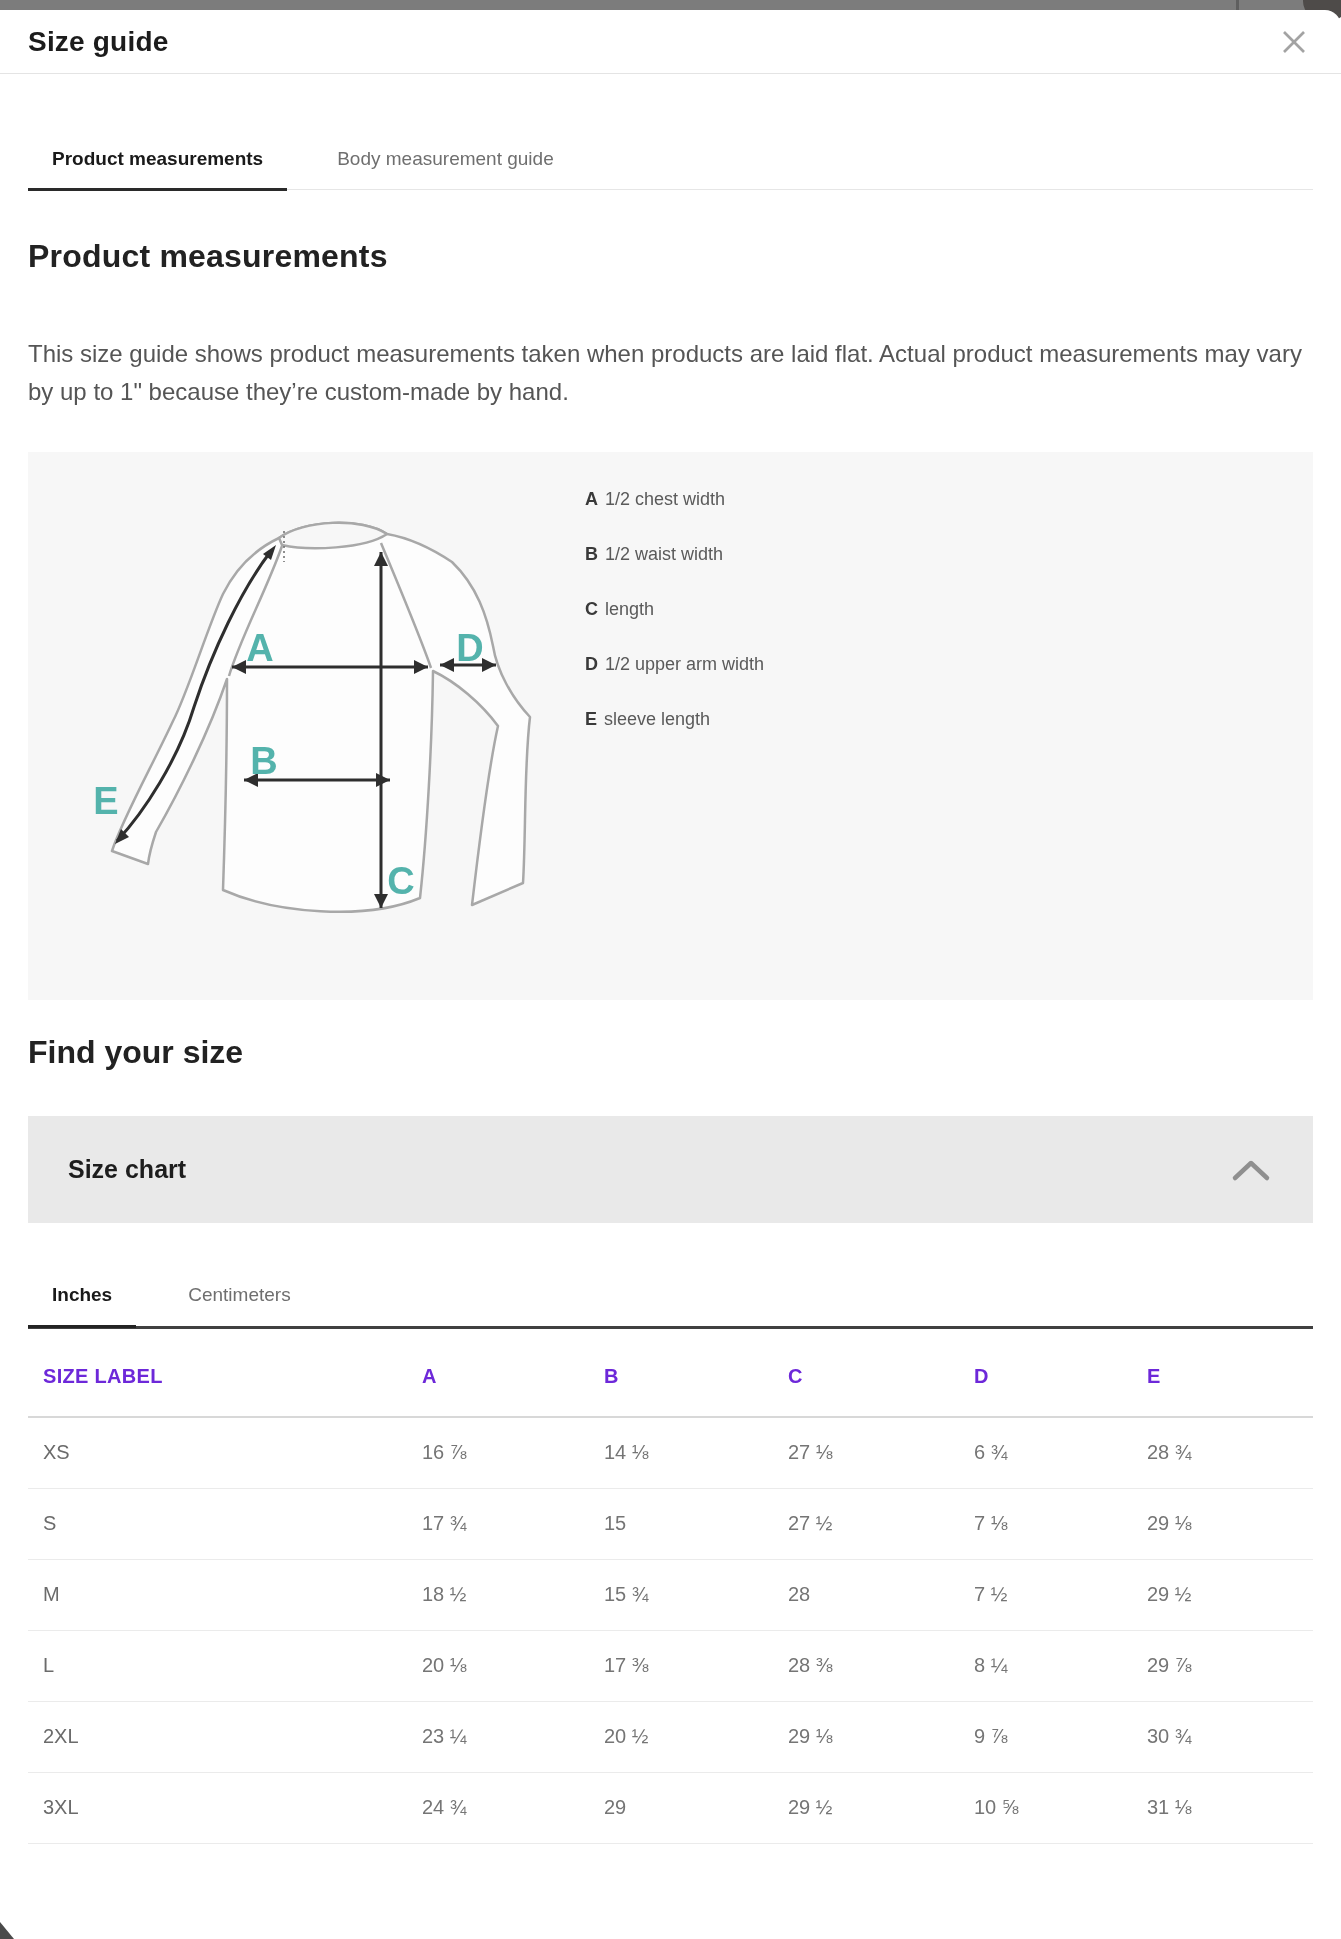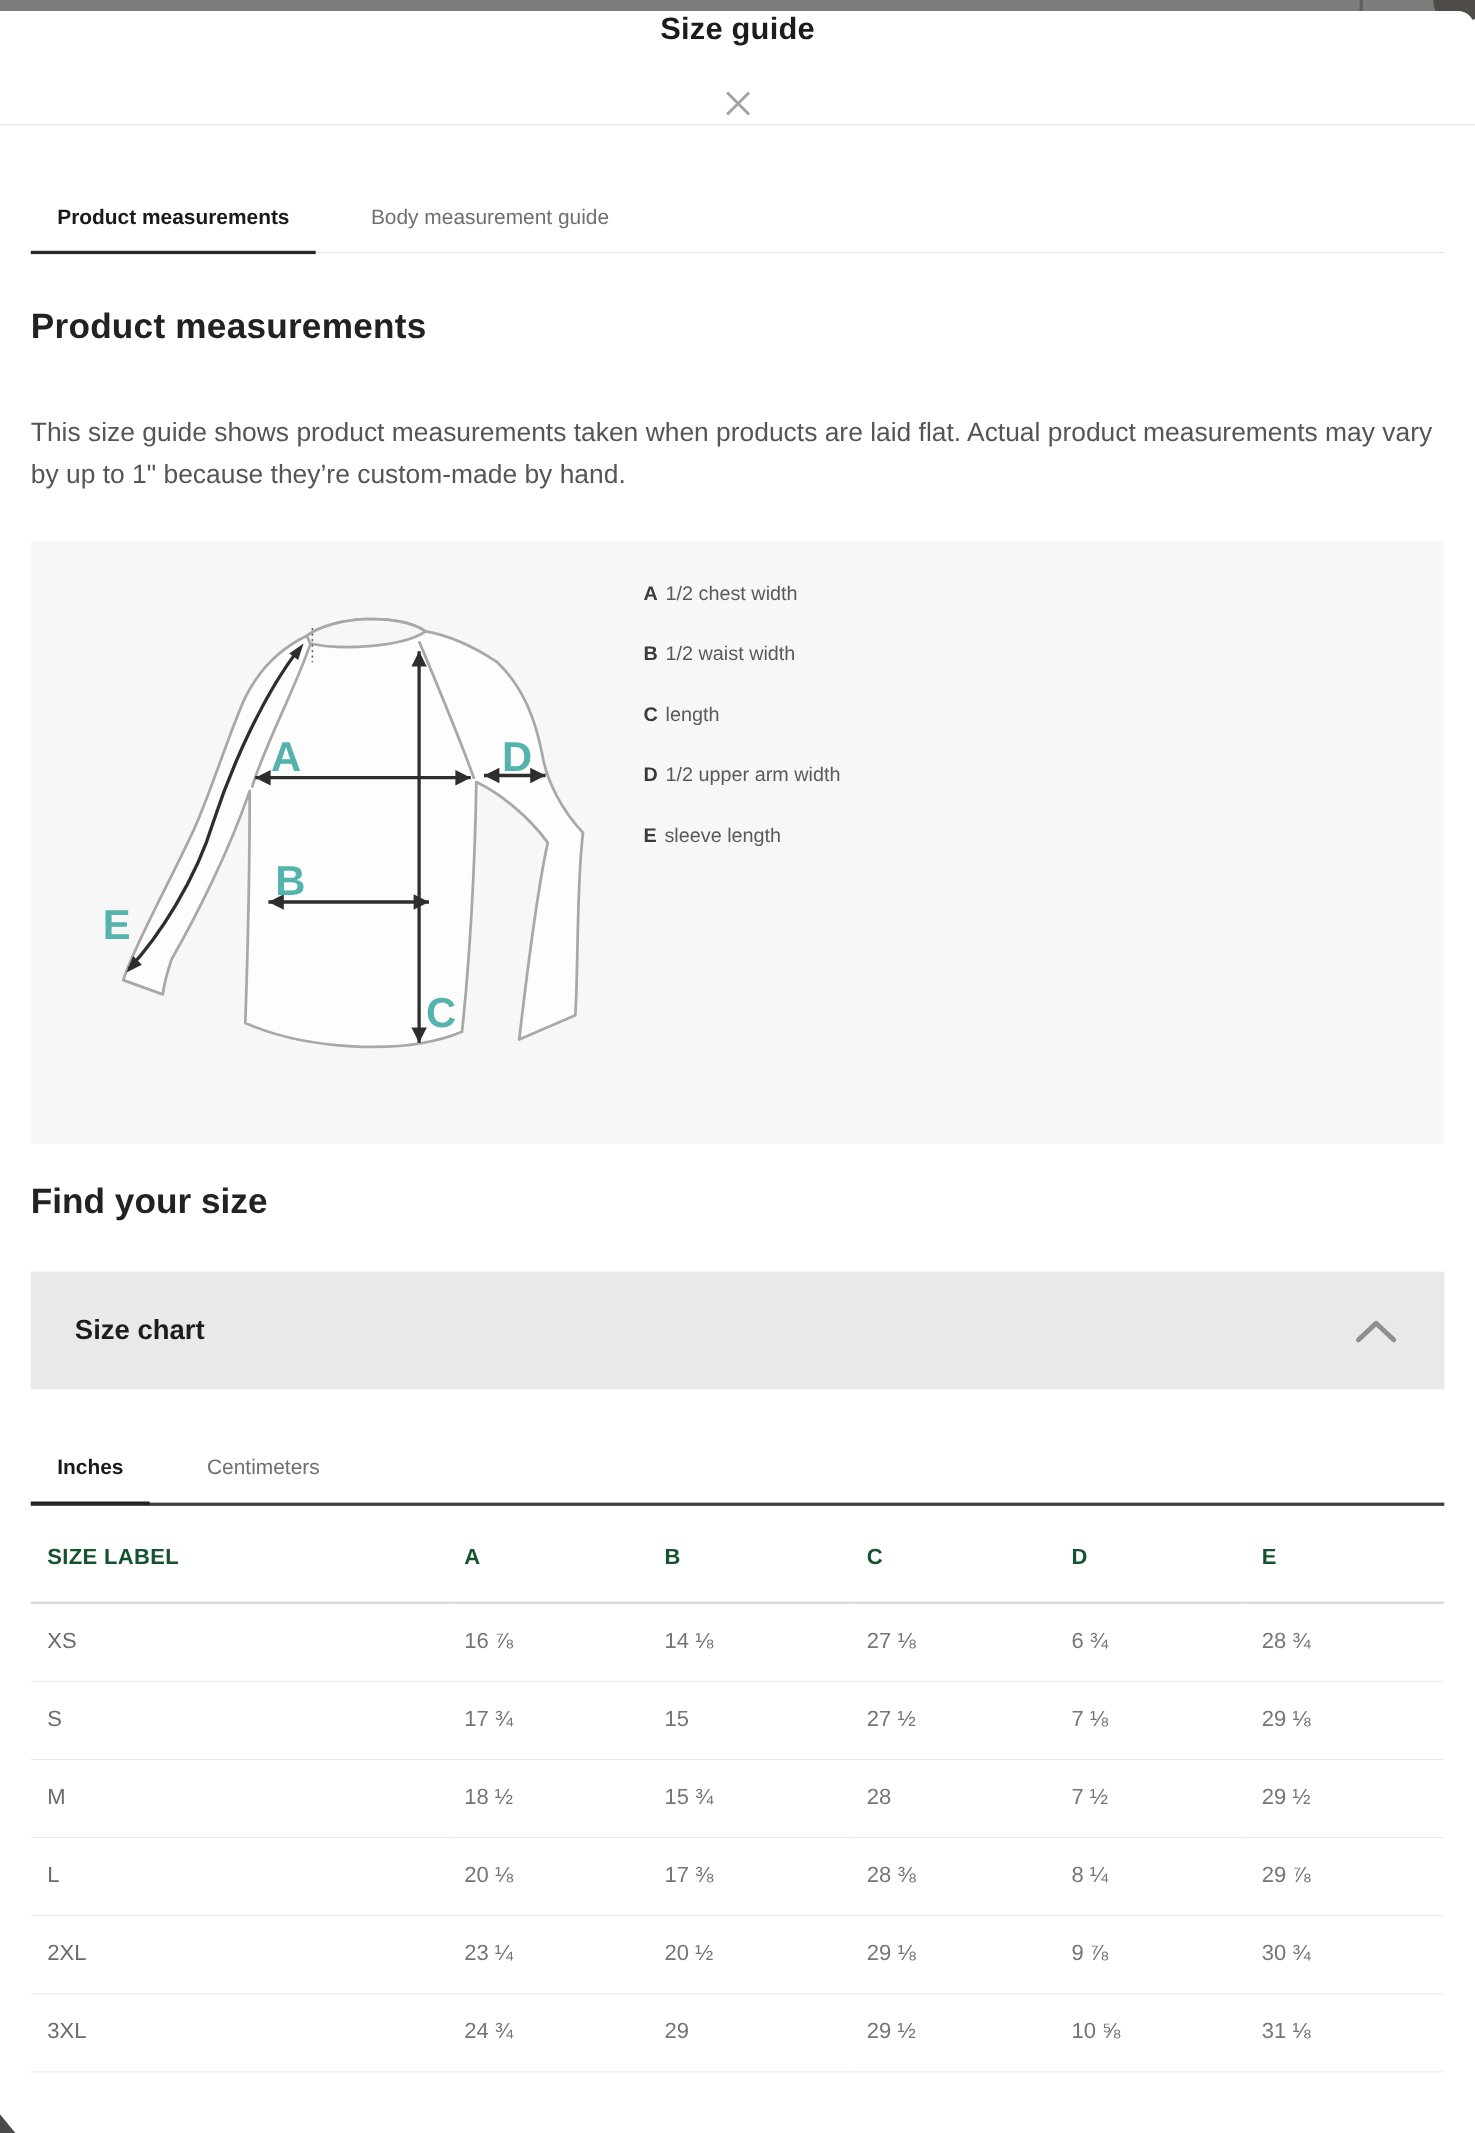--- a/index.html
+++ b/index.html
@@ -14,21 +14,21 @@
   .bg-strip { position:absolute; top:0; left:0; right:0; height:10px; background:#7c7c7c; z-index:0; }
   .bg-divider { position:absolute; top:0; left:1236px; width:3px; height:10px; background:#5f5f5f; z-index:0; }
   .bg-circle { position:absolute; top:-20px; right:-8px; width:46px; height:42px; border-radius:50%; background:#4e4b49; z-index:0; }
 
   .modal {
     position:absolute; top:10px; left:0; right:0; bottom:0;
     background:#ffffff; border-radius:16px 16px 0 0; z-index:1;
   }
   .modal-header {
     display:flex; align-items:center; justify-content:space-between;
-    height:104px; padding:0 28px; border-bottom:1px solid #e4e4e4;flex-direction:column;
+    height:64px; padding:0 28px; border-bottom:1px solid #e4e4e4;
   }
   .modal-title { font-size:28px; font-weight:700; color:#1c1c1c; margin:0; letter-spacing:.2px; }
   .close-btn { background:none; border:none; padding:4px; cursor:pointer; line-height:0; }
 
   .content { padding:0 28px; }
 
   .tabs { display:flex; gap:26px; margin-top:74px; border-bottom:1px solid #e6e6e6; }
   .tab {
     font-size:19px; color:#6f6f6f; padding:0 24px 18px;
     border-bottom:3px solid transparent; margin-bottom:-2px; cursor:pointer; white-space:nowrap;
@@ -55,21 +55,21 @@
 
   .unit-tabs { display:flex; gap:28px; border-bottom:3px solid #404040;margin-top:36px; }
   .utab {
     font-size:19px; color:#6f6f6f; padding:25px 24px 19px;
     border-bottom:3px solid transparent; margin-bottom:-2px; cursor:pointer;
   }
   .utab.active { color:#1a1a1a; font-weight:700; border-color:#232323; }
 
   table.size-table { width:100%; border-collapse:collapse; table-layout:fixed; }
   .size-table th {
-    text-align:left; font-size:20px; font-weight:700; color:#14532d;
+    text-align:left; font-size:20px; font-weight:700; color:#6d28d9;
     padding:36px 0 28px; border-bottom:2px solid #d8d8d8; letter-spacing:.3px;
   }
   .size-table th:first-child { padding-left:15px; }
   .size-table th:not(:first-child) { padding-left:14px; }
   .size-table td {
     font-size:20px; color:#757575; height:71px;
     border-bottom:1px solid #ebebeb; vertical-align:middle;
   }
   .size-table td:first-child { padding-left:15px; color:#6b6b6b; }
   .size-table td:not(:first-child) { padding-left:14px; }

